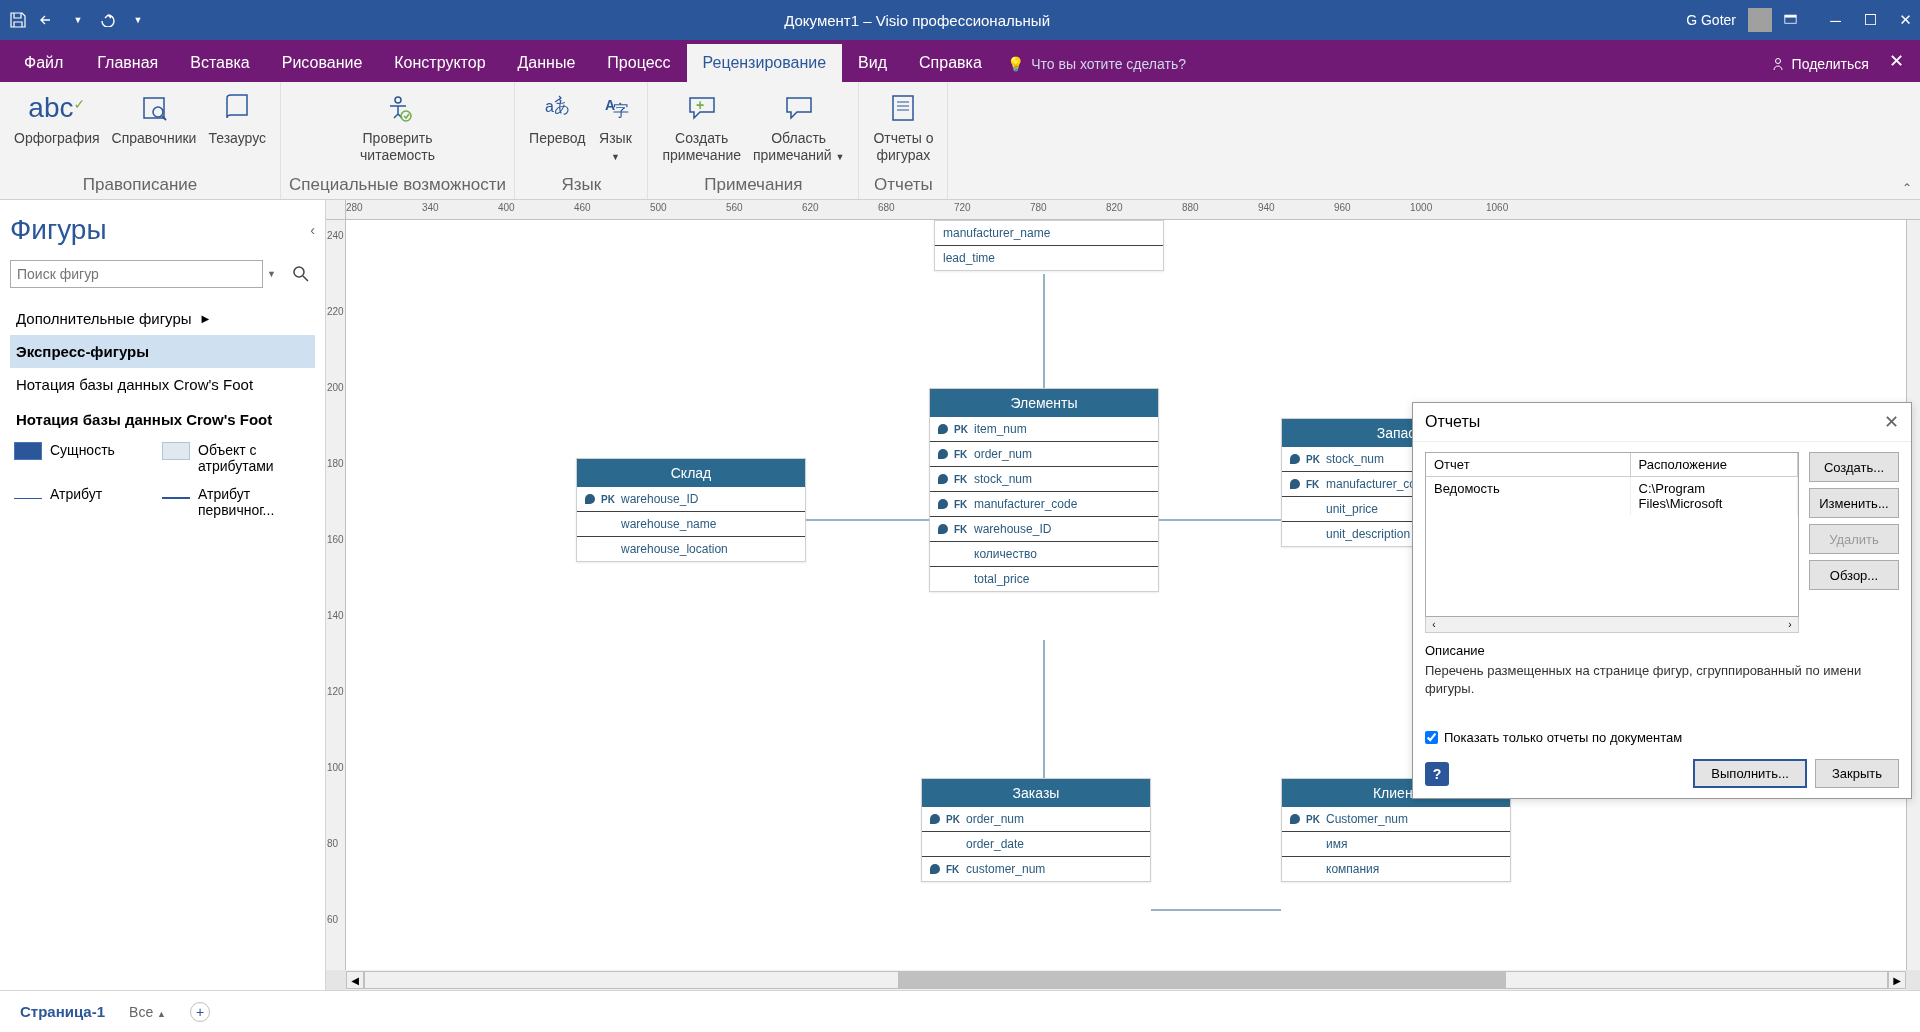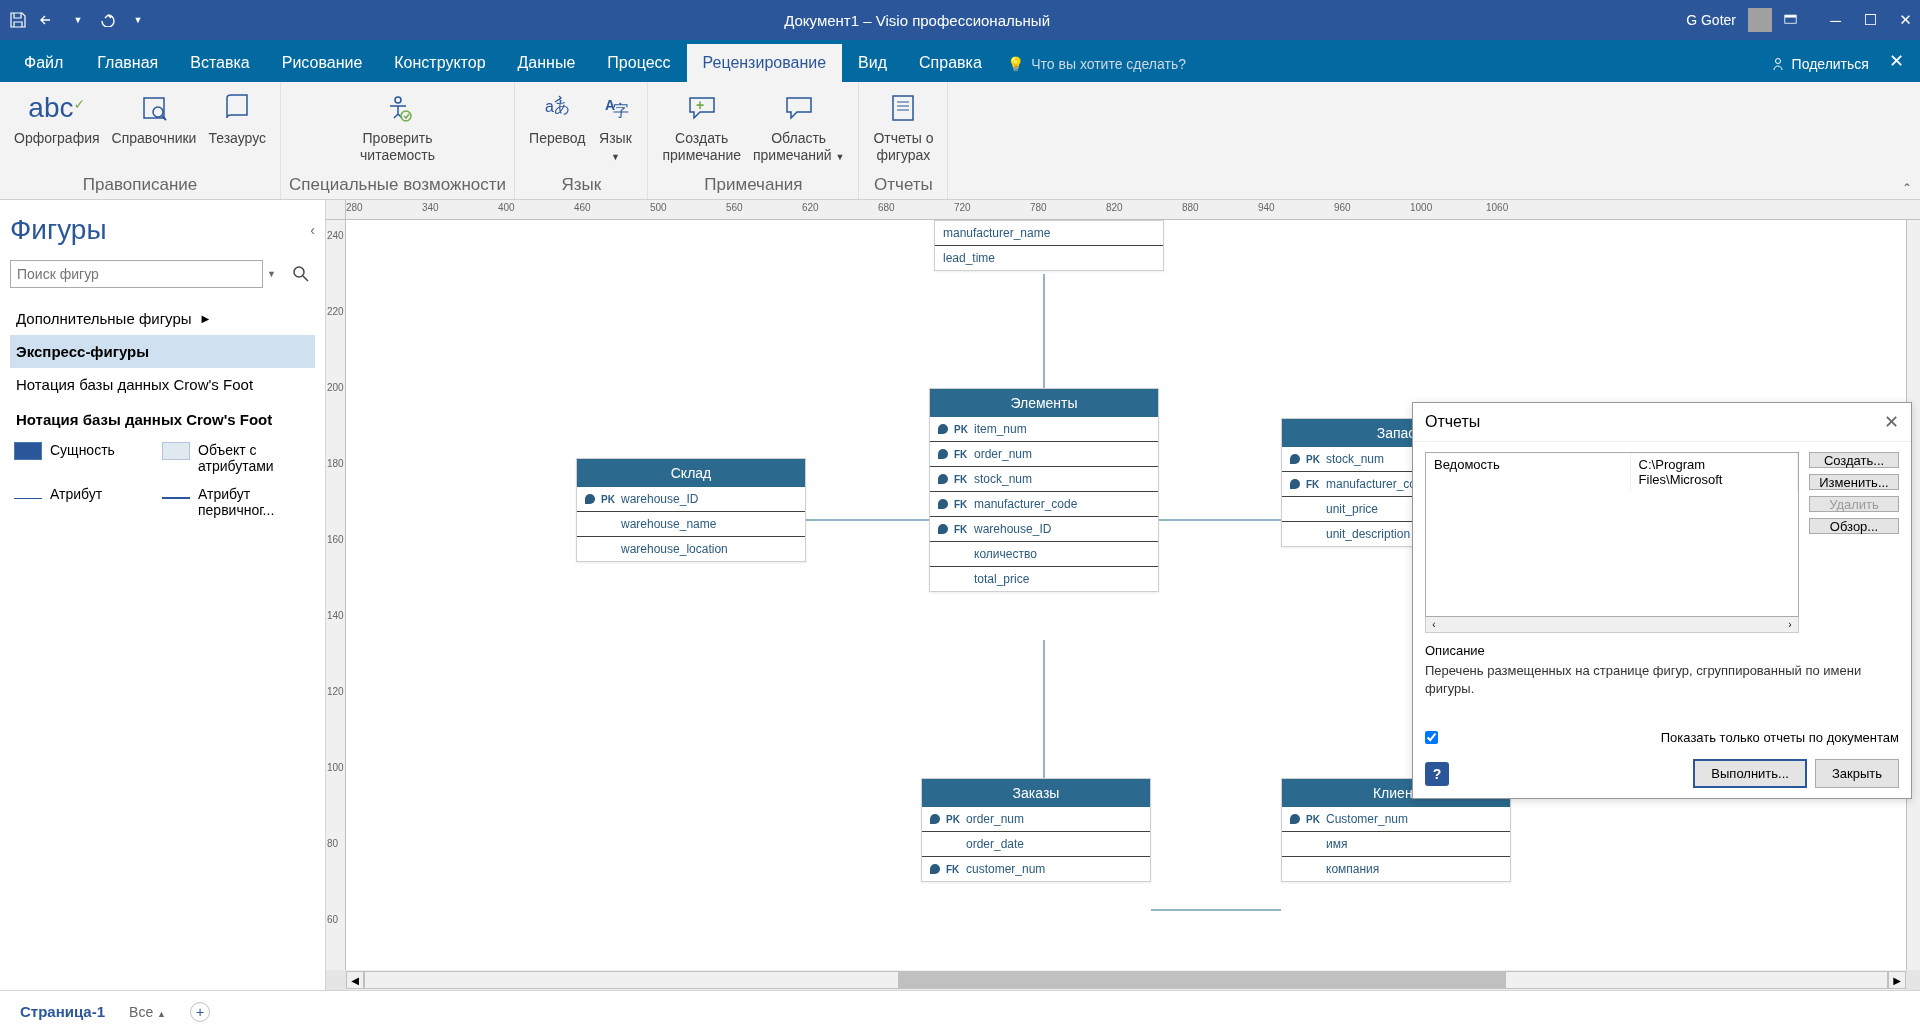--- a/index.html
+++ b/index.html
@@ -9,21 +9,21 @@
 .titlebar { height: 40px; background: #2b579a; color: #fff; display: flex; align-items: center; padding: 0 8px; }
 .titlebar .qat { display: flex; gap: 10px; align-items: center; }
 .titlebar .qat-icon { width: 20px; height: 20px; display: flex; align-items: center; justify-content: center; color: #fff; cursor: pointer; }
 .titlebar .title { flex: 1; text-align: center; font-size: 15px; }
 .titlebar .userarea { display: flex; align-items: center; gap: 12px; }
 .titlebar .avatar { width: 24px; height: 24px; background: #a0a0a0; }
 .titlebar .win-controls { display: flex; gap: 22px; margin-left: 20px; }
 .titlebar .win-btn { width: 13px; height: 20px; display: flex; align-items: center; justify-content: center; cursor: pointer; font-size: 15px; }
 
 
-.ribbon-tabs { height: 42px; background: #0369a1; color: #fff; display: flex; align-items: flex-end; padding: 0 6px; }
+.ribbon-tabs { height: 42px; background: #701a75; color: #fff; display: flex; align-items: flex-end; padding: 0 6px; }
 .ribbon-tab { padding: 10px 16px; font-size: 16px; cursor: pointer; }
 .ribbon-tab.active { background: #f3f3f3; color: #2b579a; border-radius: 0 0 0 0; }
 .ribbon-tab.file { padding: 10px 18px; }
 .ribbon-tabs .spacer { flex: 1; }
 .tellme { display: flex; align-items: center; gap: 6px; padding: 10px; color: #d0d8e4; }
 .share { display: flex; align-items: center; gap: 6px; padding: 10px; cursor: pointer; }
 .close-ribbon { padding: 10px; cursor: pointer; font-size: 18px; }
 
 
 .ribbon { height: 118px; background: #f3f3f3; border-bottom: 1px solid #d0d0d0; display: flex; position: relative; }
@@ -83,26 +83,26 @@
 .reports-title { padding: 8px 12px; font-size: 16px; display: flex; justify-content: space-between; align-items: center; border-bottom: 1px solid #eee; }
 .reports-title .x { cursor: pointer; font-size: 18px; color: #666; }
 .reports-body { padding: 10px 12px; }
 .reports-row1 { display: flex; gap: 10px; }
 .reports-table { flex: 1; border: 1px solid #ababab; height: 165px; }
 .reports-th { display: flex; background: #fff; }
 .reports-th div { padding: 4px 8px; font-size: 13px; border-bottom:1px solid #ccc; border-right:1px solid #ccc; }
 .reports-tr { display: flex; }
 .reports-tr div { padding: 4px 8px; font-size: 13px; border-right:1px solid #eee; }
 .reports-btns { width: 90px; display:flex; flex-direction:column; gap:6px; }
-.reports-btns button { height: 16px; font-size:13px; background:#e4e4e4; border:1px solid #ababab; cursor:pointer; }
+.reports-btns button { height: 30px; font-size:13px; background:#e4e4e4; border:1px solid #ababab; cursor:pointer; }
 .reports-btns button:disabled { color:#999; }
 .reports-hscroll { height:16px; background:#f0f0f0; border:1px solid #ccc; border-top:none; display:flex; align-items:center;}
 .reports-desc-label { font-size:13px; margin-top:10px; }
 .reports-desc { font-size:13px; color:#333; margin-top:4px; line-height:1.4; min-height:50px;}
-.reports-check { display:flex; align-items:center; gap:6px; margin-top:18px; font-size:13px;justify-content:space-between; }
+.reports-check { display:flex; align-items:center; gap:6px; margin-top:18px; font-size:13px; }
 .reports-footer { display:flex; justify-content:space-between; align-items:center; margin-top:14px; }
 .reports-footer .help { width:24px; height:24px; background:#2b579a; color:#fff; border-radius:3px; display:flex; align-items:center; justify-content:center; font-weight:bold; cursor:pointer;}
 .reports-footer .actions { display:flex; gap:8px; }
 .reports-footer button { padding:5px 16px; font-size:13px; border:1px solid #ababab; background:#e4e4e4; cursor:pointer;}
 .reports-footer button.primary { border:2px solid #2b579a; }
 
 
 .page-tabs { height: 42px; background: #fff; border-top: 1px solid #d4d4d4; display: flex; align-items: center; padding: 0 20px; gap: 24px; }
 .page-tab { color: #2b579a; font-weight: bold; font-size: 15px; cursor: pointer; }
 .page-all { font-size: 14px; color: #666; cursor: pointer; }
@@ -513,20 +513,24 @@
 
   <div class="reports-dialog">
     <div class="reports-title">
       <span>Отчеты</span>
       <span class="x">✕</span>
     </div>
     <div class="reports-body">
       <div class="reports-row1">
         <div style="flex:1;">
           <div class="reports-table">
+            <div class="reports-th">
+              <div style="width:55%;">Отчет</div>
+              <div style="width:45%;">Расположение</div>
+            </div>
             <div class="reports-tr">
               <div style="width:55%;">Ведомость</div>
               <div style="width:45%;">C:\Program Files\Microsoft</div>
             </div>
           </div>
           <div class="reports-hscroll">
             <span style="width:16px;text-align:center;font-size:10px;cursor:pointer;">‹</span>
             <div style="flex:1;position:relative;">
                 <div style="position:absolute;left:0;width:55%;height:100%;background:#c0c0c0;"></div>
               </div>

